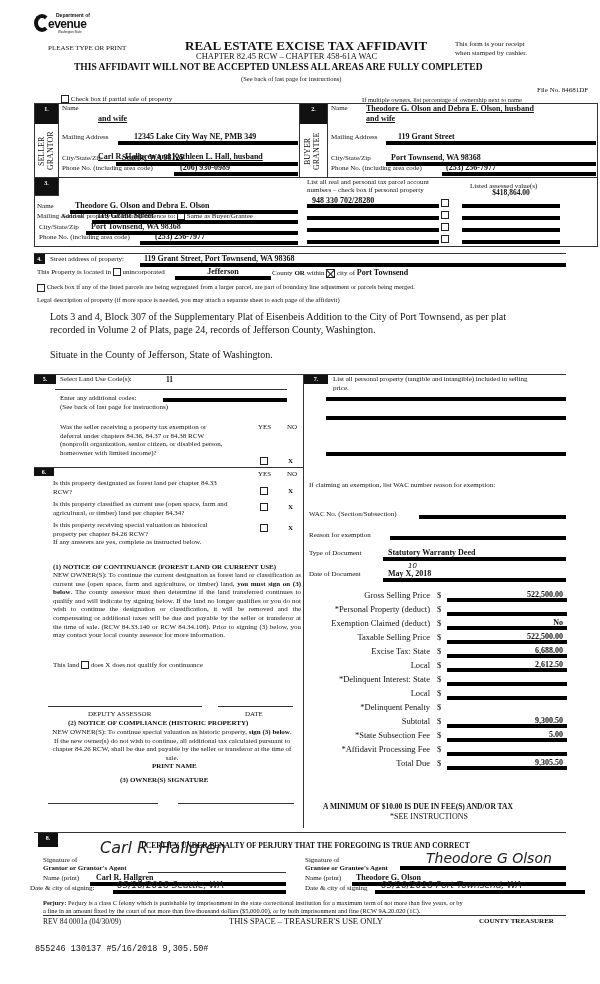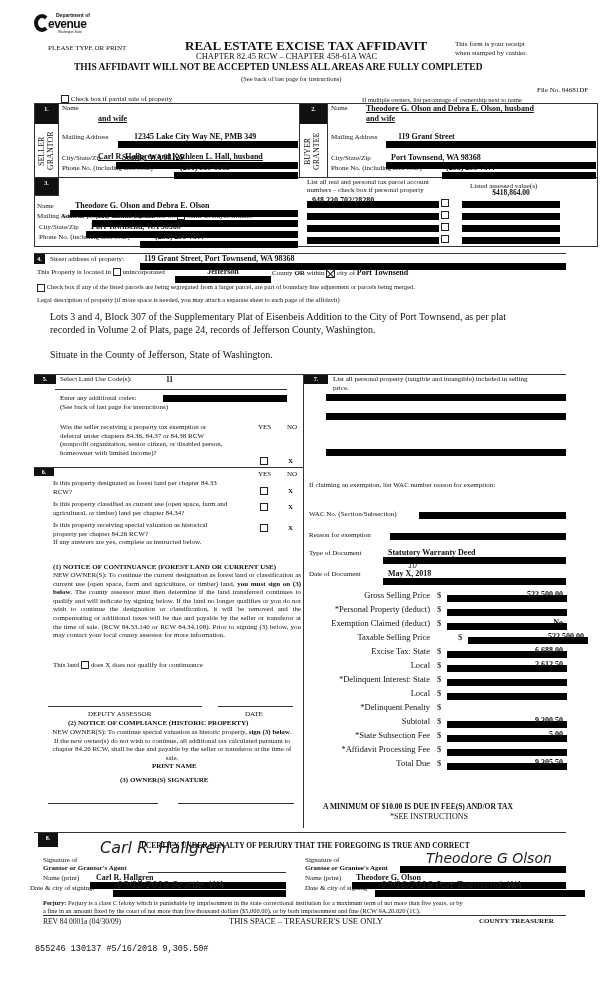--- a/index.html
+++ b/index.html
@@ -1,19 +1,19 @@
 <!DOCTYPE html>
 <html><head>
 <meta charset="utf-8">
 <style>
   * { box-sizing: border-box; margin: 0; padding: 0; }
   body { width: 600px; height: 984px; background: #fff; font-family: "Liberation Serif", serif; color: #111; position: relative; overflow: hidden; font-size: 7px; }
   .abs { position: absolute; }
   .b { font-weight: bold; }
-  .ul { border-bottom: 7px solid #000000; }
+  .ul { border-bottom: 4px solid #000000; }
   .u { text-decoration: underline; }
   .cb { display: inline-block; width: 8px; height: 8px; border: 1px solid #222; vertical-align: middle; background: #fff; }
   .cbx { display: inline-block; width: 9px; height: 9px; border: 1px solid #222; vertical-align: middle; position: relative; }
   .cbx::before, .cbx::after { content: ""; position: absolute; left: 3px; top: -1px; width: 1px; height: 10px; background: #222; }
   .cbx::before { transform: rotate(45deg); } .cbx::after { transform: rotate(-45deg); }
   .num { background: #111; color: #fff; font-weight: bold; font-size: 6px; text-align: center; }
   .vlab { writing-mode: vertical-rl; transform: rotate(180deg); font-size: 8px; text-align: center; line-height: 9px; }
   .line { position: absolute; height: 0; border-top: 1px solid #333; }
   .vline { position: absolute; width: 0; border-left: 1px solid #333; }
   .sig { font-family: "DejaVu Sans", sans-serif; font-style: italic; color: #222; }
@@ -241,21 +241,21 @@
   <div style="position:relative;height:14px;font-size:8.5px;">
     <span style="position:absolute;right:137px;top:0;white-space:nowrap;">*Personal Property (deduct)</span>
     <span style="position:absolute;left:132px;top:0;">$</span>
     <span class="b ul" style="position:absolute;left:142px;top:0;width:120px;text-align:right;padding-right:4px;font-size:8px;height:12px;"></span>
   </div>
   <div style="position:relative;height:14px;font-size:8.5px;">
     <span style="position:absolute;right:137px;top:0;white-space:nowrap;">Exemption Claimed (deduct)</span>
     <span style="position:absolute;left:132px;top:0;">$</span>
     <span class="b ul" style="position:absolute;left:142px;top:0;width:120px;text-align:right;padding-right:4px;font-size:8px;height:12px;">No</span>
   </div>
-  <div style="position:relative;height:14px;font-size:8.5px;margin-left:21px;">
+  <div style="position:relative;height:14px;font-size:8.5px;">
     <span style="position:absolute;right:137px;top:0;white-space:nowrap;">Taxable Selling Price</span>
     <span style="position:absolute;left:132px;top:0;">$</span>
     <span class="b ul" style="position:absolute;left:142px;top:0;width:120px;text-align:right;padding-right:4px;font-size:8px;height:12px;">522,500.00</span>
   </div>
   <div style="position:relative;height:14px;font-size:8.5px;">
     <span style="position:absolute;right:137px;top:0;white-space:nowrap;">Excise Tax:  State</span>
     <span style="position:absolute;left:132px;top:0;">$</span>
     <span class="b ul" style="position:absolute;left:142px;top:0;width:120px;text-align:right;padding-right:4px;font-size:8px;height:12px;">6,688.00</span>
   </div>
   <div style="position:relative;height:14px;font-size:8.5px;">

